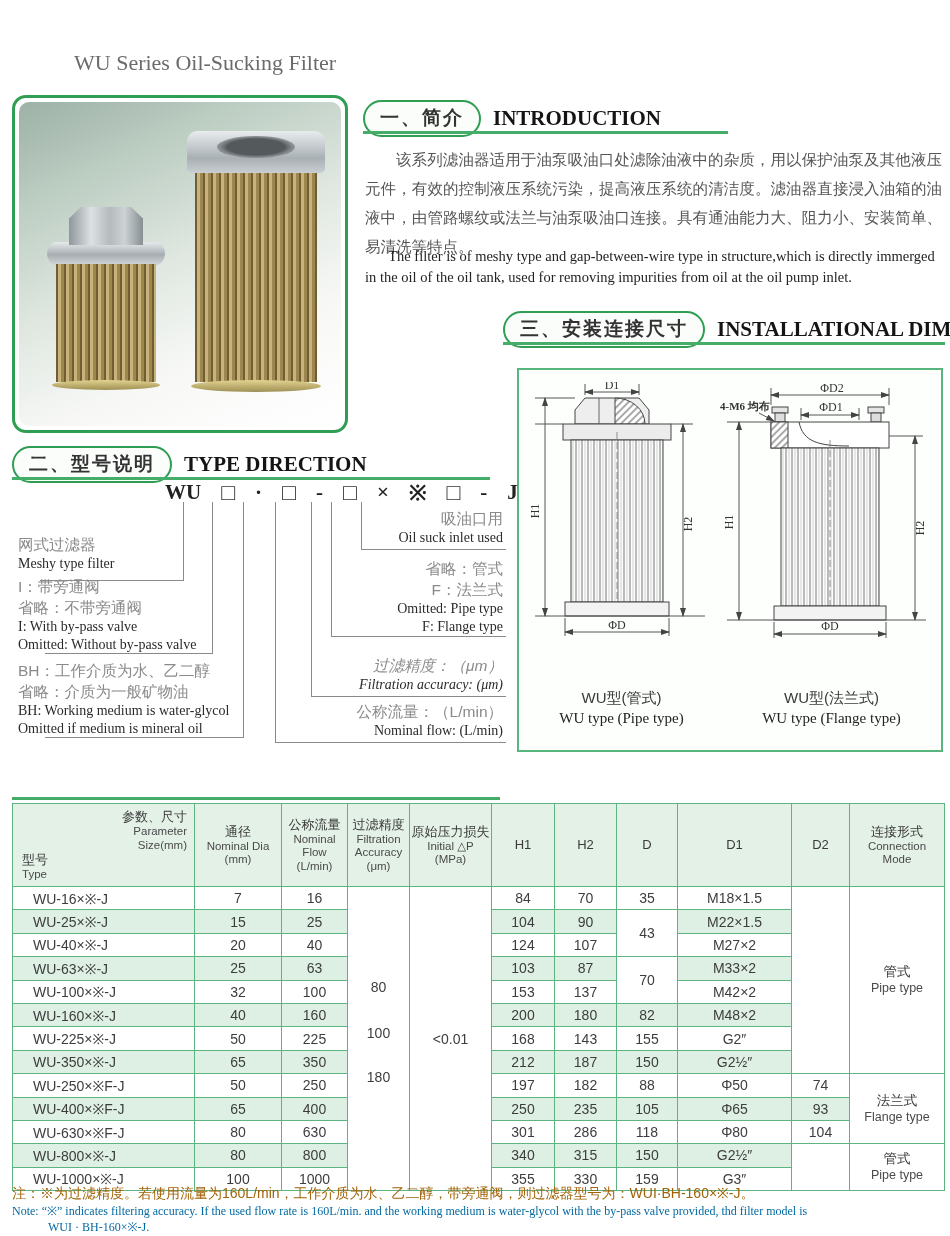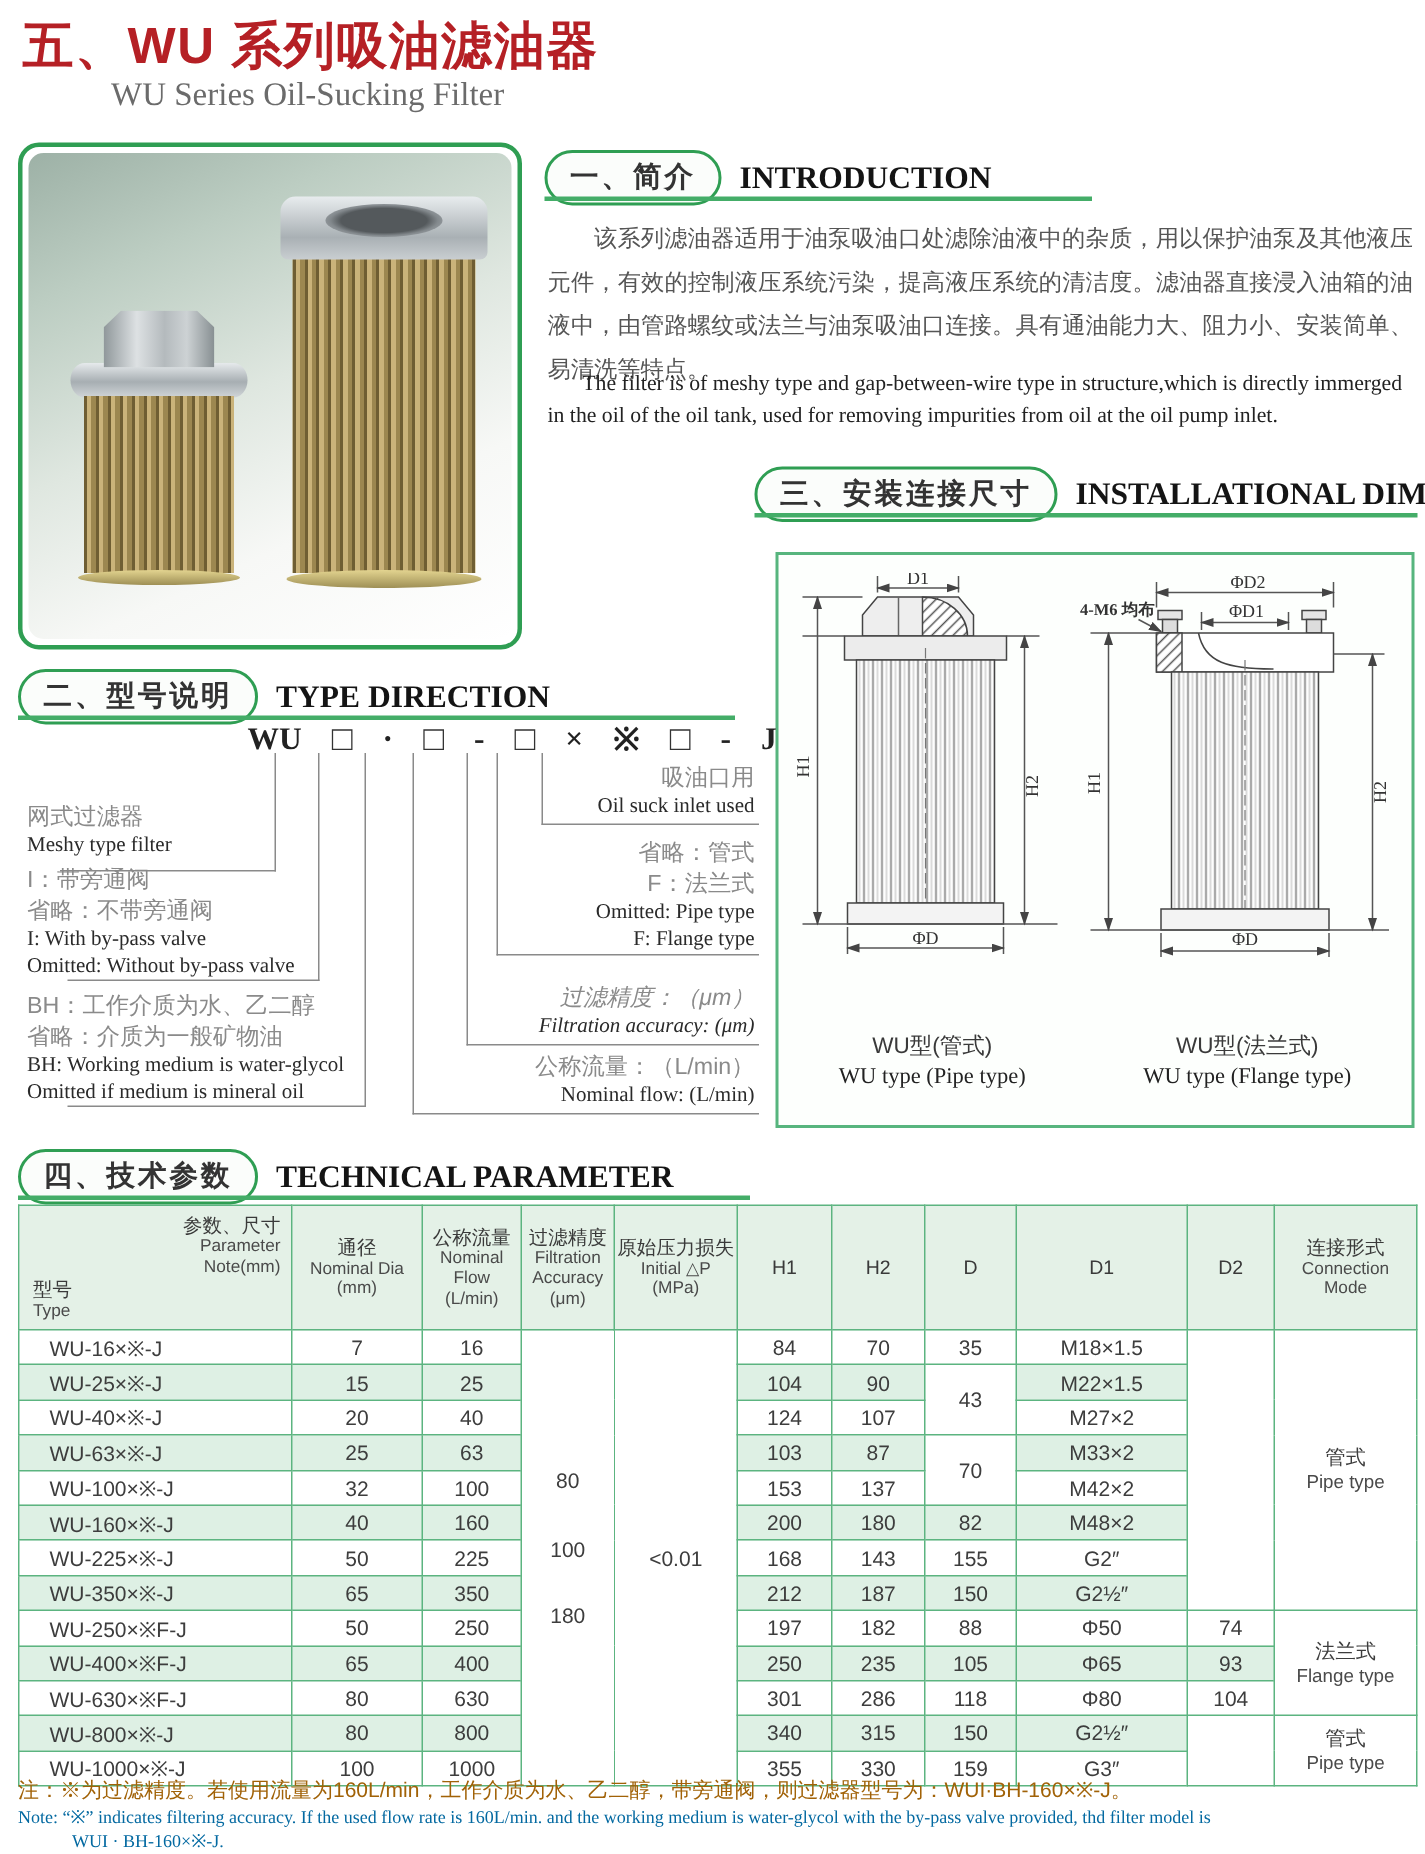--- a/index.html
+++ b/index.html
@@ -75,21 +75,20 @@
 
   
   .note-cn{font-size:14px;color:#a16207;}
   .note-en{font-family:"Liberation Serif",serif;font-size:12px;color:#0369a1;line-height:16px;}
 </style>
 </head>
 <body>
 
 <div id="page">
 
-  <div class="abs title-cn" style="left:15px;top:8px;">五、WU 系列吸油滤油器</div>
   <div class="abs title-en" style="left:74px;top:50px;">WU Series Oil-Sucking Filter</div>
 
   <div class="abs photo" style="left:12px;top:95px;">
     <div class="photo-inner">
       <div class="filter" style="left:28px;bottom:36px;width:118px;">
         <div class="nut-sm"></div>
         <div class="cap-sm"></div>
         <div class="body-sm pleats"></div>
         <div class="base" style="width:108px;height:10px;"></div>
       </div>
@@ -292,24 +291,20 @@
   </div>
   <div class="abs lbl lbl-r" style="left:300px;width:203px;top:655px;font-style:italic;">
     <div class="cn">过滤精度：（μm）</div>
     <div class="en">Filtration accuracy: (μm)</div>
   </div>
   <div class="abs lbl lbl-r" style="left:300px;width:203px;top:701px;">
     <div class="cn">公称流量：（L/min）</div>
     <div class="en">Nominal flow: (L/min)</div>
   </div>
 
-  <div class="abs sec" style="left:12px;top:766px;">
-    <span class="pill">四、技术参数</span>
-    <span class="sec-en">TECHNICAL PARAMETER</span>
-  </div>
   <div class="abs sec-line" style="left:12px;top:797px;width:488px;"></div>
 
   <table class="tech abs" style="left:12px;top:803px;">
     <colgroup>
       <col style="width:182px">
         <col style="width:87px">
         <col style="width:66px">
         <col style="width:62px">
       <col style="width:82px">
         <col style="width:63px">
@@ -318,21 +313,21 @@
       <col style="width:114px">
         <col style="width:58px">
         <col style="width:95px">
     </colgroup>
     <thead>
       <tr>
         <th class="corner">
           <div class="tr">
             <div class="hcn">参数、尺寸</div>
             <div class="hen">Parameter</div>
-            <div class="hen">Note(mm)</div>
+            <div class="hen">Size(mm)</div>
           </div>
           <div class="bl">
             <div class="hcn">型号</div>
             <div class="hen">Type</div>
           </div>
         </th>
         <th>
           <div class="hcn">通径</div>
           <div class="hen">Nominal Dia</div>
           <div class="hen">(mm)</div>

